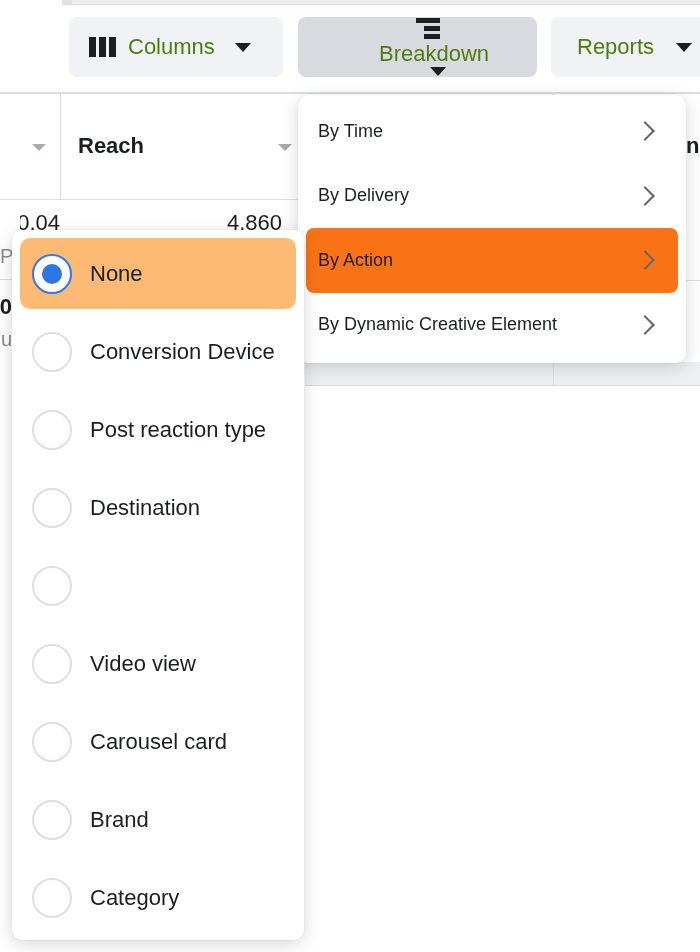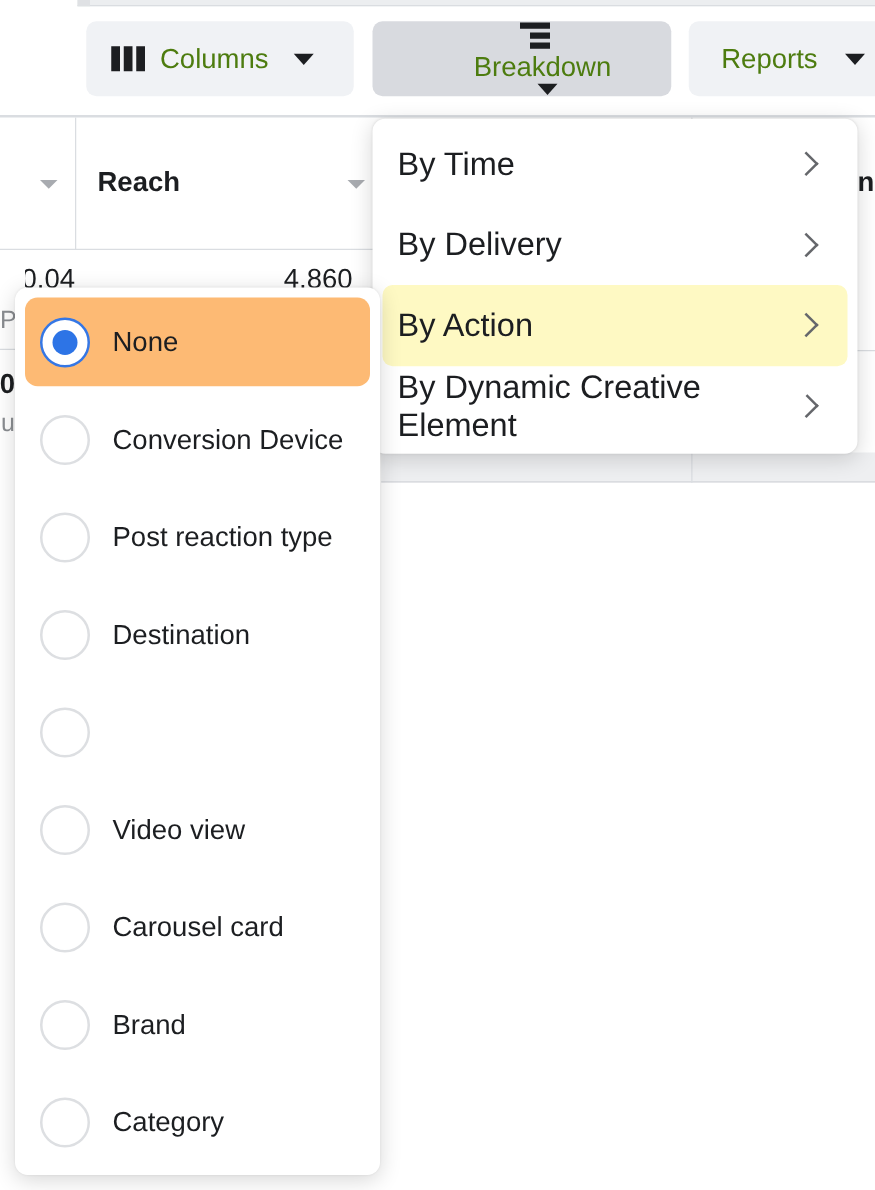--- a/index.html
+++ b/index.html
@@ -34,22 +34,22 @@
   .sort-caret { position: absolute; width: 0; height: 0; border-left: 7px solid transparent; border-right: 7px solid transparent; border-top: 7px solid #a8abb0; }
   .cell-text { position: absolute; font-size: 22px; color: #1c1e21; white-space: nowrap; }
   .cell-sub { position: absolute; font-size: 20px; color: #8a8d91; white-space: nowrap; }
   .cell-bold { position: absolute; font-size: 22px; font-weight: bold; color: #1c1e21; white-space: nowrap; }
   .cell-clip { position: absolute; overflow: hidden; }
 
   .gray-area { position: absolute; left: 305px; top: 362px; width: 395px; height: 24px; background: #eeeff1; border-bottom: 1px solid #d4d6da; }
 
   
   .breakdown-menu { position: absolute; left: 298px; top: 95px; width: 388px; height: 268px; background: #ffffff; border-radius: 10px; box-shadow: 0 4px 18px rgba(0,0,0,0.16), 0 0 2px rgba(0,0,0,0.08); padding: 4px 8px; }
-  .menu-item { height: 64.5px; display: flex; align-items: center; justify-content: space-between; padding: 0 22px 0 12px; border-radius: 8px; font-size: 26px; color: #1c1e21; }
-  .menu-item.hover { background: #fef9c3; }
+  .menu-item { height: 64.5px; display: flex; align-items: center; justify-content: space-between; padding: 0 22px 0 12px; border-radius: 8px; font-size: 18px; color: #1c1e21; }
+  .menu-item.hover { background: #f97316; }
   .chev { width: 14px; height: 14px; border-right: 2px solid #65676b; border-top: 2px solid #65676b; transform: rotate(45deg); margin-right: 4px; }
 
   
   .action-menu { position: absolute; left: 12px; top: 230px; width: 292px; height: 710px; background: #ffffff; border-radius: 10px; box-shadow: 0 4px 18px rgba(0,0,0,0.16), 0 0 2px rgba(0,0,0,0.08); padding: 8px 8px; }
   .radio-item { height: 78px; display: flex; align-items: center; padding-left: 12px; border-radius: 10px; font-size: 22px; color: #1c1e21; }
   .radio-item.selected { background: #fdba74; height: 71px; margin-bottom: 4px; }
   .radio { width: 40px; height: 40px; border-radius: 50%; border: 2px solid #dddfe2; margin-right: 18px; position: relative; flex: none; background: #fff; }
   .radio.checked { border: 2px solid #3577e5; }
   .radio.checked::after { content: ""; position: absolute; left: 8px; top: 8px; width: 20px; height: 20px; border-radius: 50%; background: #2d74e6; }
 </style>

